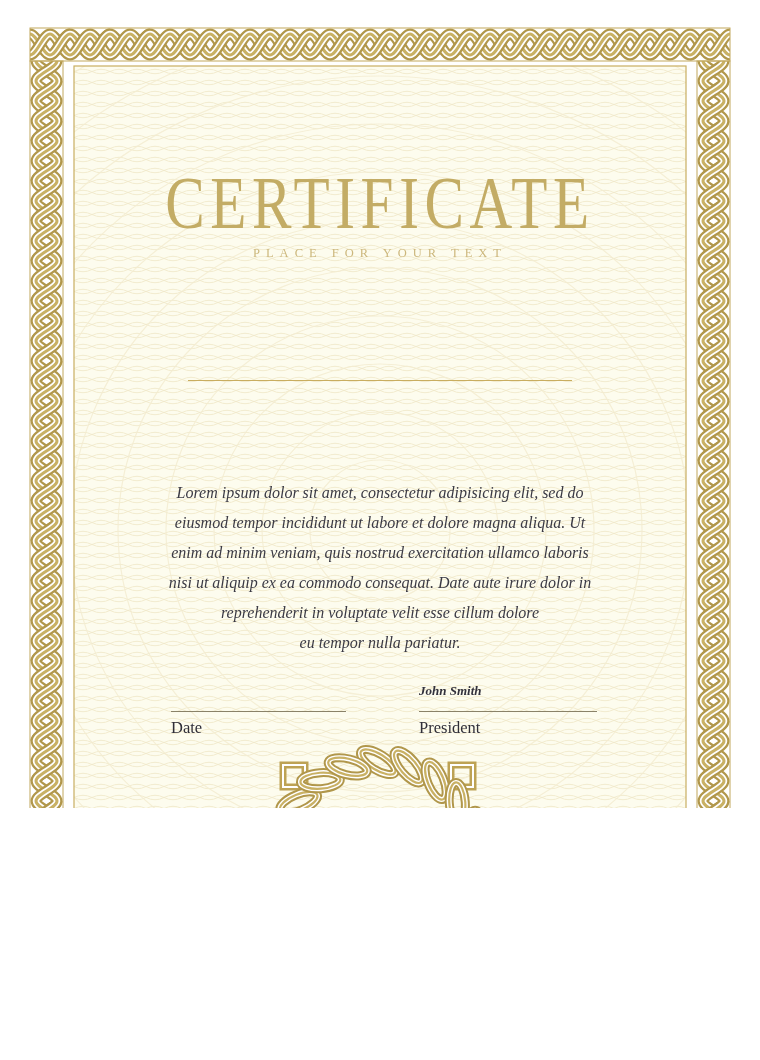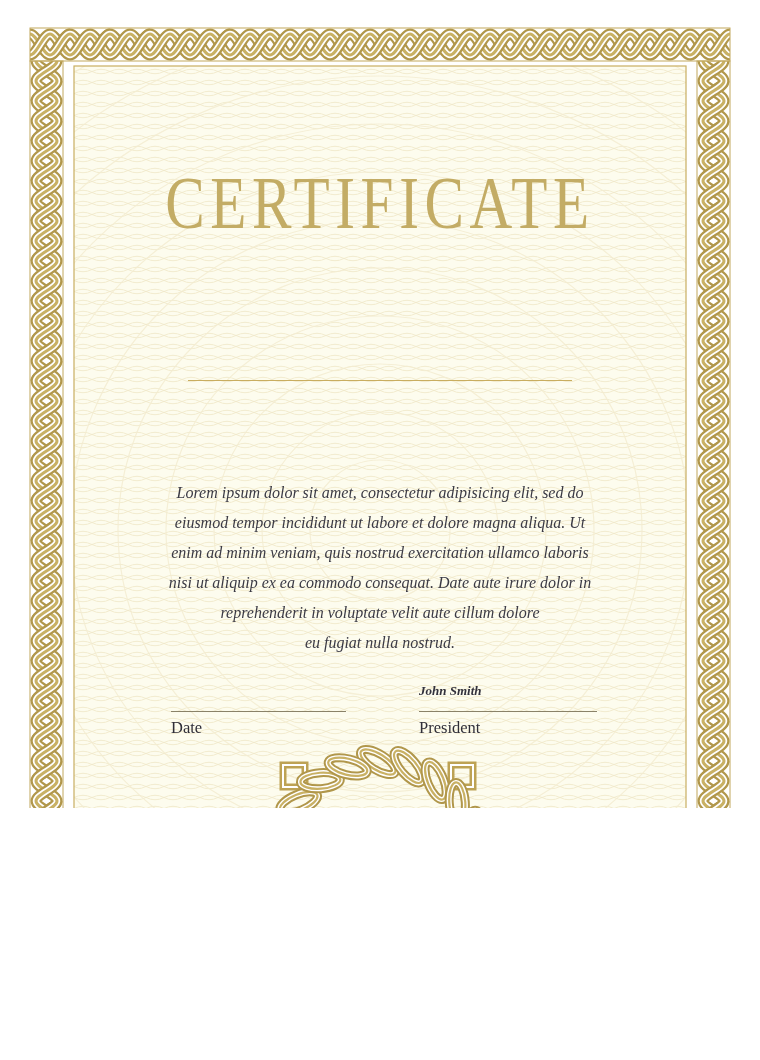--- a/index.html
+++ b/index.html
@@ -152,29 +152,30 @@
       <use href="#lk" transform="rotate(252) translate(0,-98) rotate(32)"></use>
       <use href="#lk" transform="rotate(270) translate(0,-98) rotate(32)"></use>
       <use href="#lk" transform="rotate(288) translate(0,-98) rotate(32)"></use>
       <use href="#lk" transform="rotate(306) translate(0,-98) rotate(32)"></use>
       <use href="#lk" transform="rotate(324) translate(0,-98) rotate(32)"></use>
       <use href="#lk" transform="rotate(342) translate(0,-98) rotate(32)"></use>
     </g>
   </svg>
 
   <div class="txt title">CERTIFICATE</div>
+  <div class="txt subtitle">PLACE FOR YOUR TEXT</div>
   <div class="divider"></div>
 
   <div class="body">
     <div>Lorem ipsum dolor sit amet, consectetur adipisicing elit, sed do</div>
     <div>eiusmod tempor incididunt ut labore et dolore magna aliqua. Ut</div>
     <div>enim ad minim veniam, quis nostrud exercitation ullamco laboris</div>
     <div>nisi ut aliquip ex ea commodo consequat. Date aute irure dolor in</div>
-    <div>reprehenderit in voluptate velit aute cillum dolore</div>
-    <div>eu fugiat nulla nostrud.</div>
+    <div>reprehenderit in voluptate velit esse cillum dolore</div>
+    <div>eu tempor nulla pariatur.</div>
   </div>
 
   <div class="sig-name">John Smith</div>
   <div class="sig-line sig-line-left"></div>
   <div class="sig-line sig-line-right"></div>
   <div class="sig-label lbl-date">Date</div>
   <div class="sig-label lbl-pres">President</div>
 
 </div>
 

